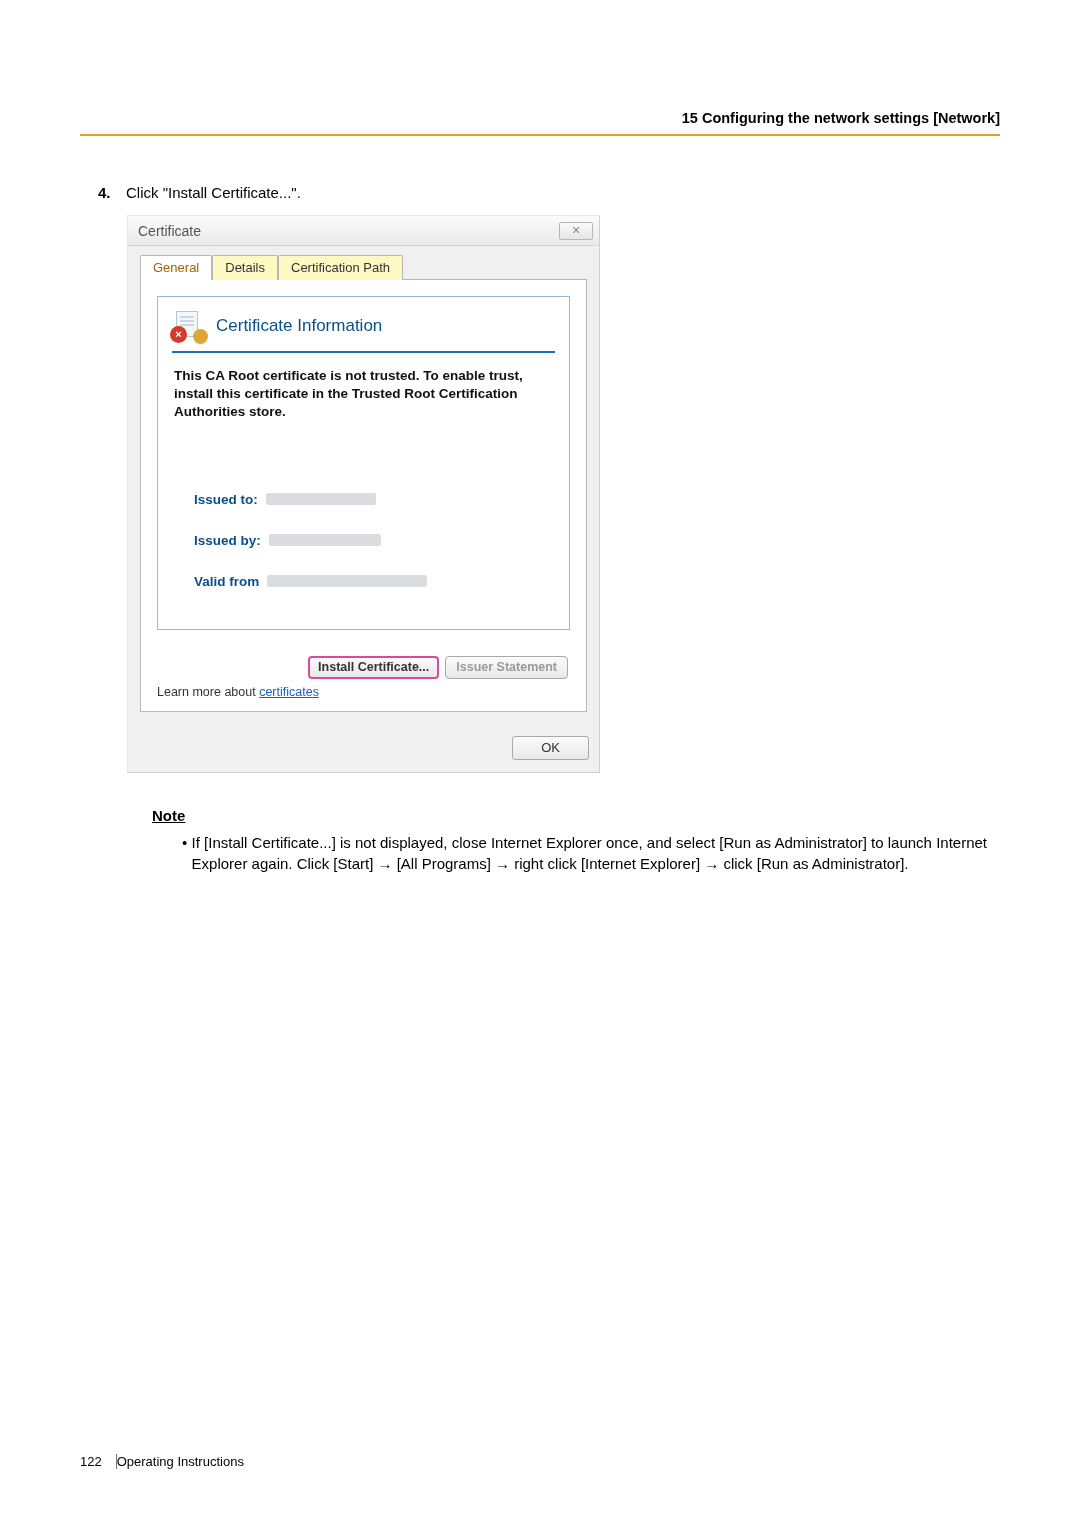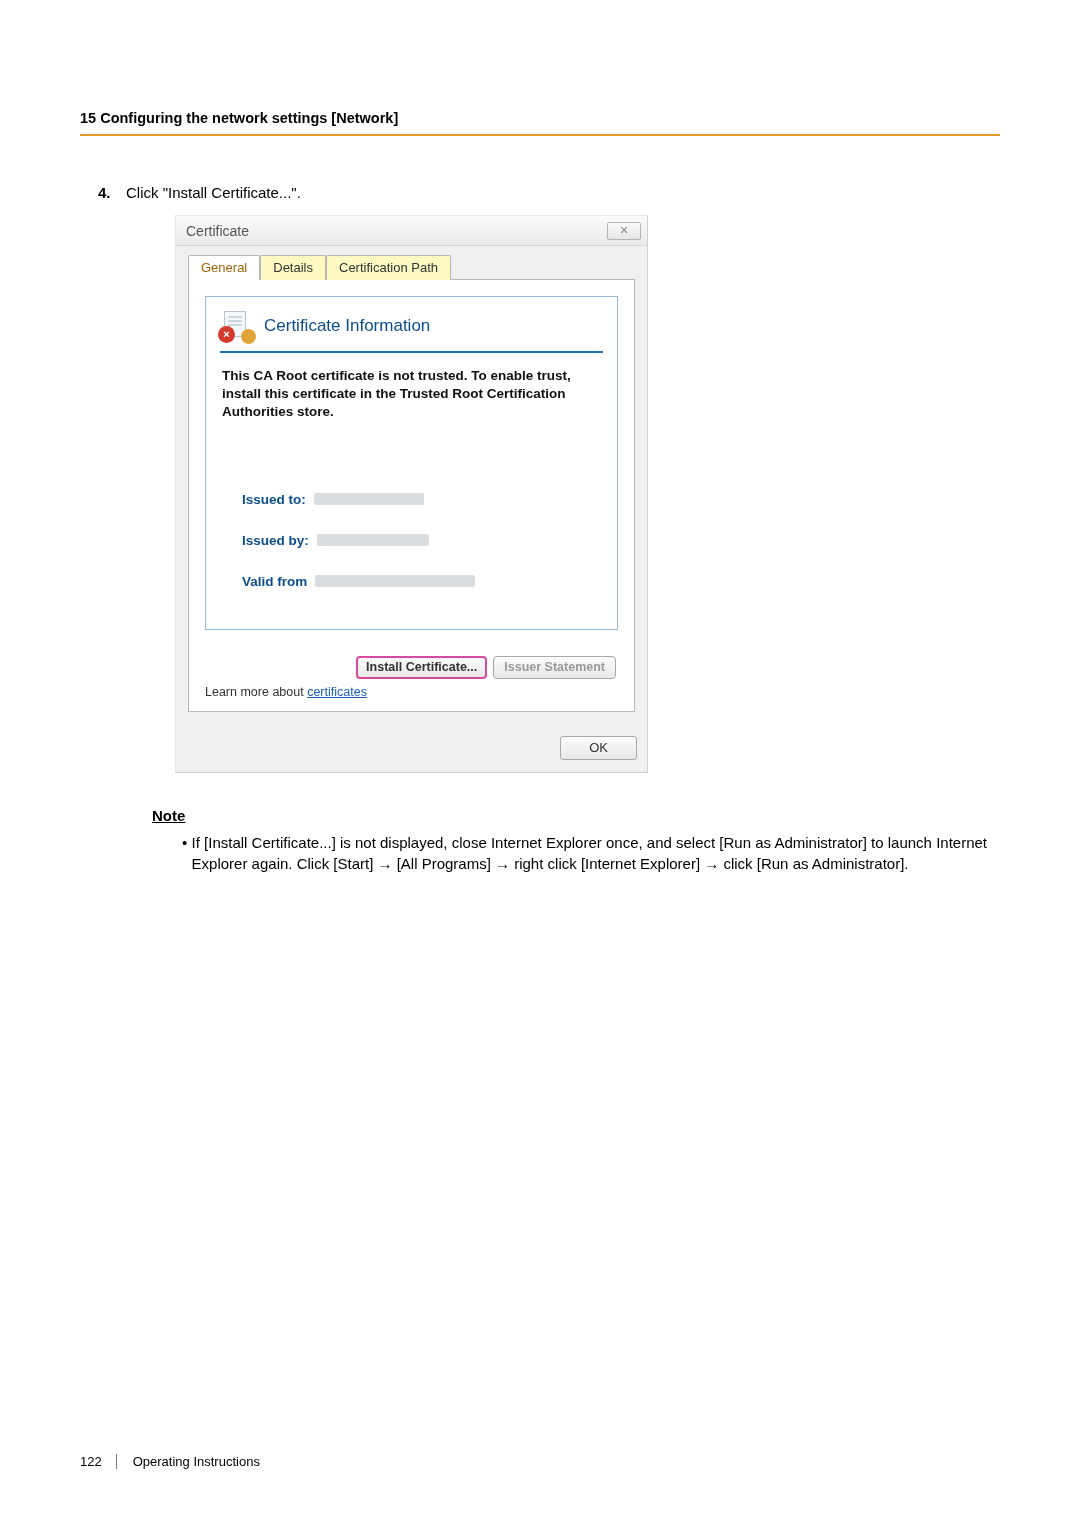--- a/index.html
+++ b/index.html
@@ -13,39 +13,39 @@
   }
   .page {
     padding: 110px 80px 0 80px;
   }
   .section-header {
     font-size: 14.5px;
     font-weight: bold;
     padding-bottom: 8px;
     border-bottom: 2px solid #e39b28;
     margin-bottom: 48px;
+    text-align: right;
   }
   .step-row {
     display: flex;
     align-items: baseline;
     margin-left: 18px;
     margin-bottom: 14px;
   }
   .step-num {
     font-weight: bold;
     font-size: 15px;
     width: 28px;
   }
   .step-text {
     font-size: 15px;
   }
 
   
   .dialog-wrap {
-    margin-left: 48px;
     width: 520px;
     padding-left: 47px;
   }
   .dialog {
     width: 100%;
     background: #f0f0f0;
     border: 1px solid #cfcfcf;
     border-top-color: #e8e8e8;
     border-left-color: #e8e8e8;
     position: relative;
@@ -241,21 +241,21 @@
   .arrow{
     font-family:inherit;
   }
 
   .footer{
     position:absolute;
     left:80px;
     bottom:58px;
     display:flex;
     align-items:center;
-    gap:16px;
+    gap:0;
     font-size:13px;
     text-align:right;
   }
   .footer .pno{
     font-size:13px;
     padding-right:14px;
     border-right:1px solid #777;
   }
 </style>
 </head>

